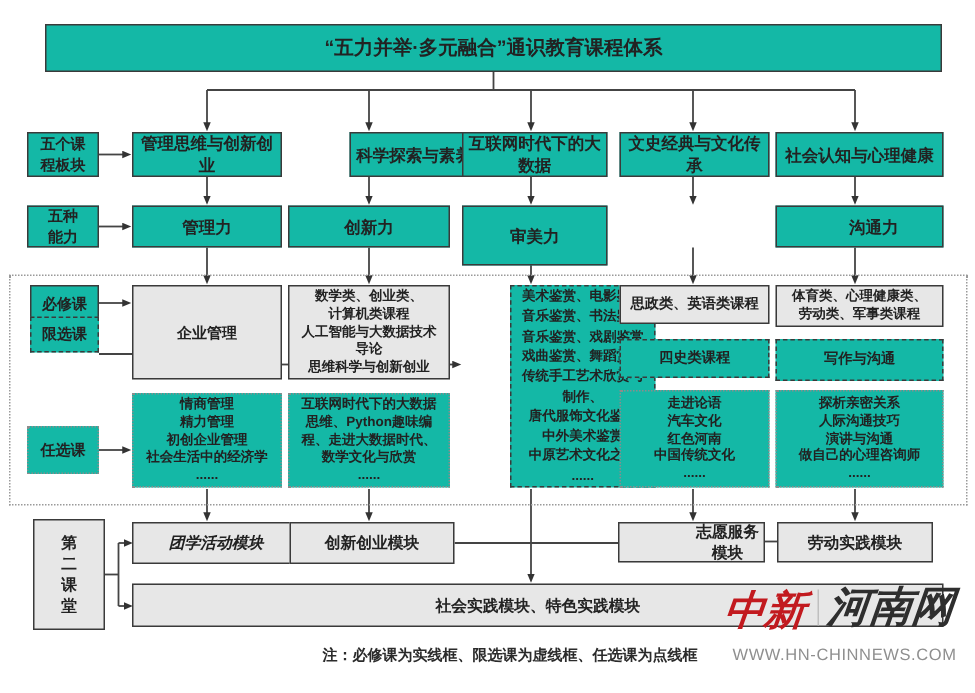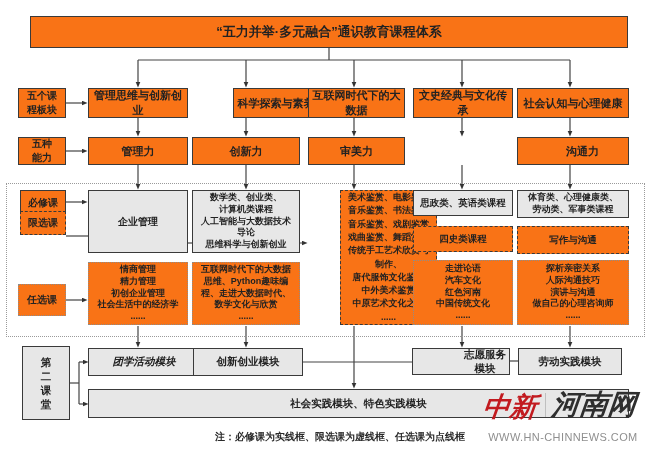--- a/index.html
+++ b/index.html
@@ -2,21 +2,21 @@
 <html><head>
 <meta charset="utf-8">
 <style>
   html,body{margin:0;padding:0;background:#fff;}
   #canvas{
     position:relative;width:650px;height:462px;background:#fff;overflow:hidden;
     font-family:"Liberation Sans","DejaVu Sans",sans-serif;color:#222;
   }
   .box{
     position:absolute;box-sizing:border-box;display:flex;align-items:center;justify-content:center;
-    text-align:center;white-space:pre-line;background:#f97316;border:1.3px solid #3a3a3a;
+    text-align:center;white-space:pre-line;background:#14b8a6;border:1.3px solid #3a3a3a;
   }
   .solid{border:1.3px solid #3a3a3a;}
   .dashed{border:1.4px dashed #3a3a3a;}
   .dotted{border:1.6px dotted #8c8c8c;}
   .gray{background:#e7e7e7;}
   .b{font-weight:bold;}
   .fs13{font-size:13px;} .fs11{font-size:11px;} .fs105{font-size:10.5px;}
   .fs10{font-size:10px;} .fs95{font-size:9.5px;line-height:1.25;} .fs9{font-size:9px;line-height:1.33;}
   .c3text{font-size:9px;line-height:1.48;}
   #frame{position:absolute;box-sizing:border-box;border:1.2px dotted #9a9a9a;background:transparent;}
@@ -93,21 +93,21 @@
   <div class="box solid b fs11" style="left:88px;top:88px;width:100px;height:30px;">管理思维与创新创业</div>
   <div class="box solid b fs11" style="left:192px;top:88px;width:108px;height:30px;margin-left:41px;">科学探索与素养提升</div>
   <div class="box solid b fs11" style="left:308px;top:88px;width:97px;height:30px;">互联网时代下的大数据</div>
   <div class="box solid b fs11" style="left:413px;top:88px;width:100px;height:30px;">文史经典与文化传承</div>
   <div class="box solid b fs11" style="left:517px;top:88px;width:112px;height:30px;">社会认知与心理健康</div>
 
   <div class="box solid b fs10" style="left:18px;top:137px;width:48px;height:28px;">五种
 能力</div>
   <div class="box solid b fs11" style="left:88px;top:137px;width:100px;height:28px;">管理力</div>
   <div class="box solid b fs11" style="left:192px;top:137px;width:108px;height:28px;">创新力</div>
-  <div class="box solid b fs11" style="left:308px;top:137px;width:97px;height:28px;">审美力</div>
+  <div class="box solid b fs11" style="left:308px;top:137px;width:97px;height:40px;">审美力</div>
   <div class="box solid b fs11" style="left:517px;top:137px;width:112px;height:28px;padding-left:19px;">沟通力</div>
 
   <div id="frame" style="left:6px;top:183px;width:639px;height:154px;"></div>
 
   <div class="box solid b fs10" style="left:20px;top:190px;width:46px;height:25px;">必修课</div>
   <div class="box dashed b fs10" style="left:20px;top:211px;width:46px;height:24px;">限选课</div>
   <div class="box dotted b fs10" style="left:18px;top:284px;width:48px;height:32px;">任选课</div>
 
   <div class="box solid gray b fs10" style="left:88px;top:190px;width:100px;height:63px;">企业管理</div>
   <div class="box solid gray b fs9" style="left:192px;top:190px;width:108px;height:63px;">数学类、创业类、

